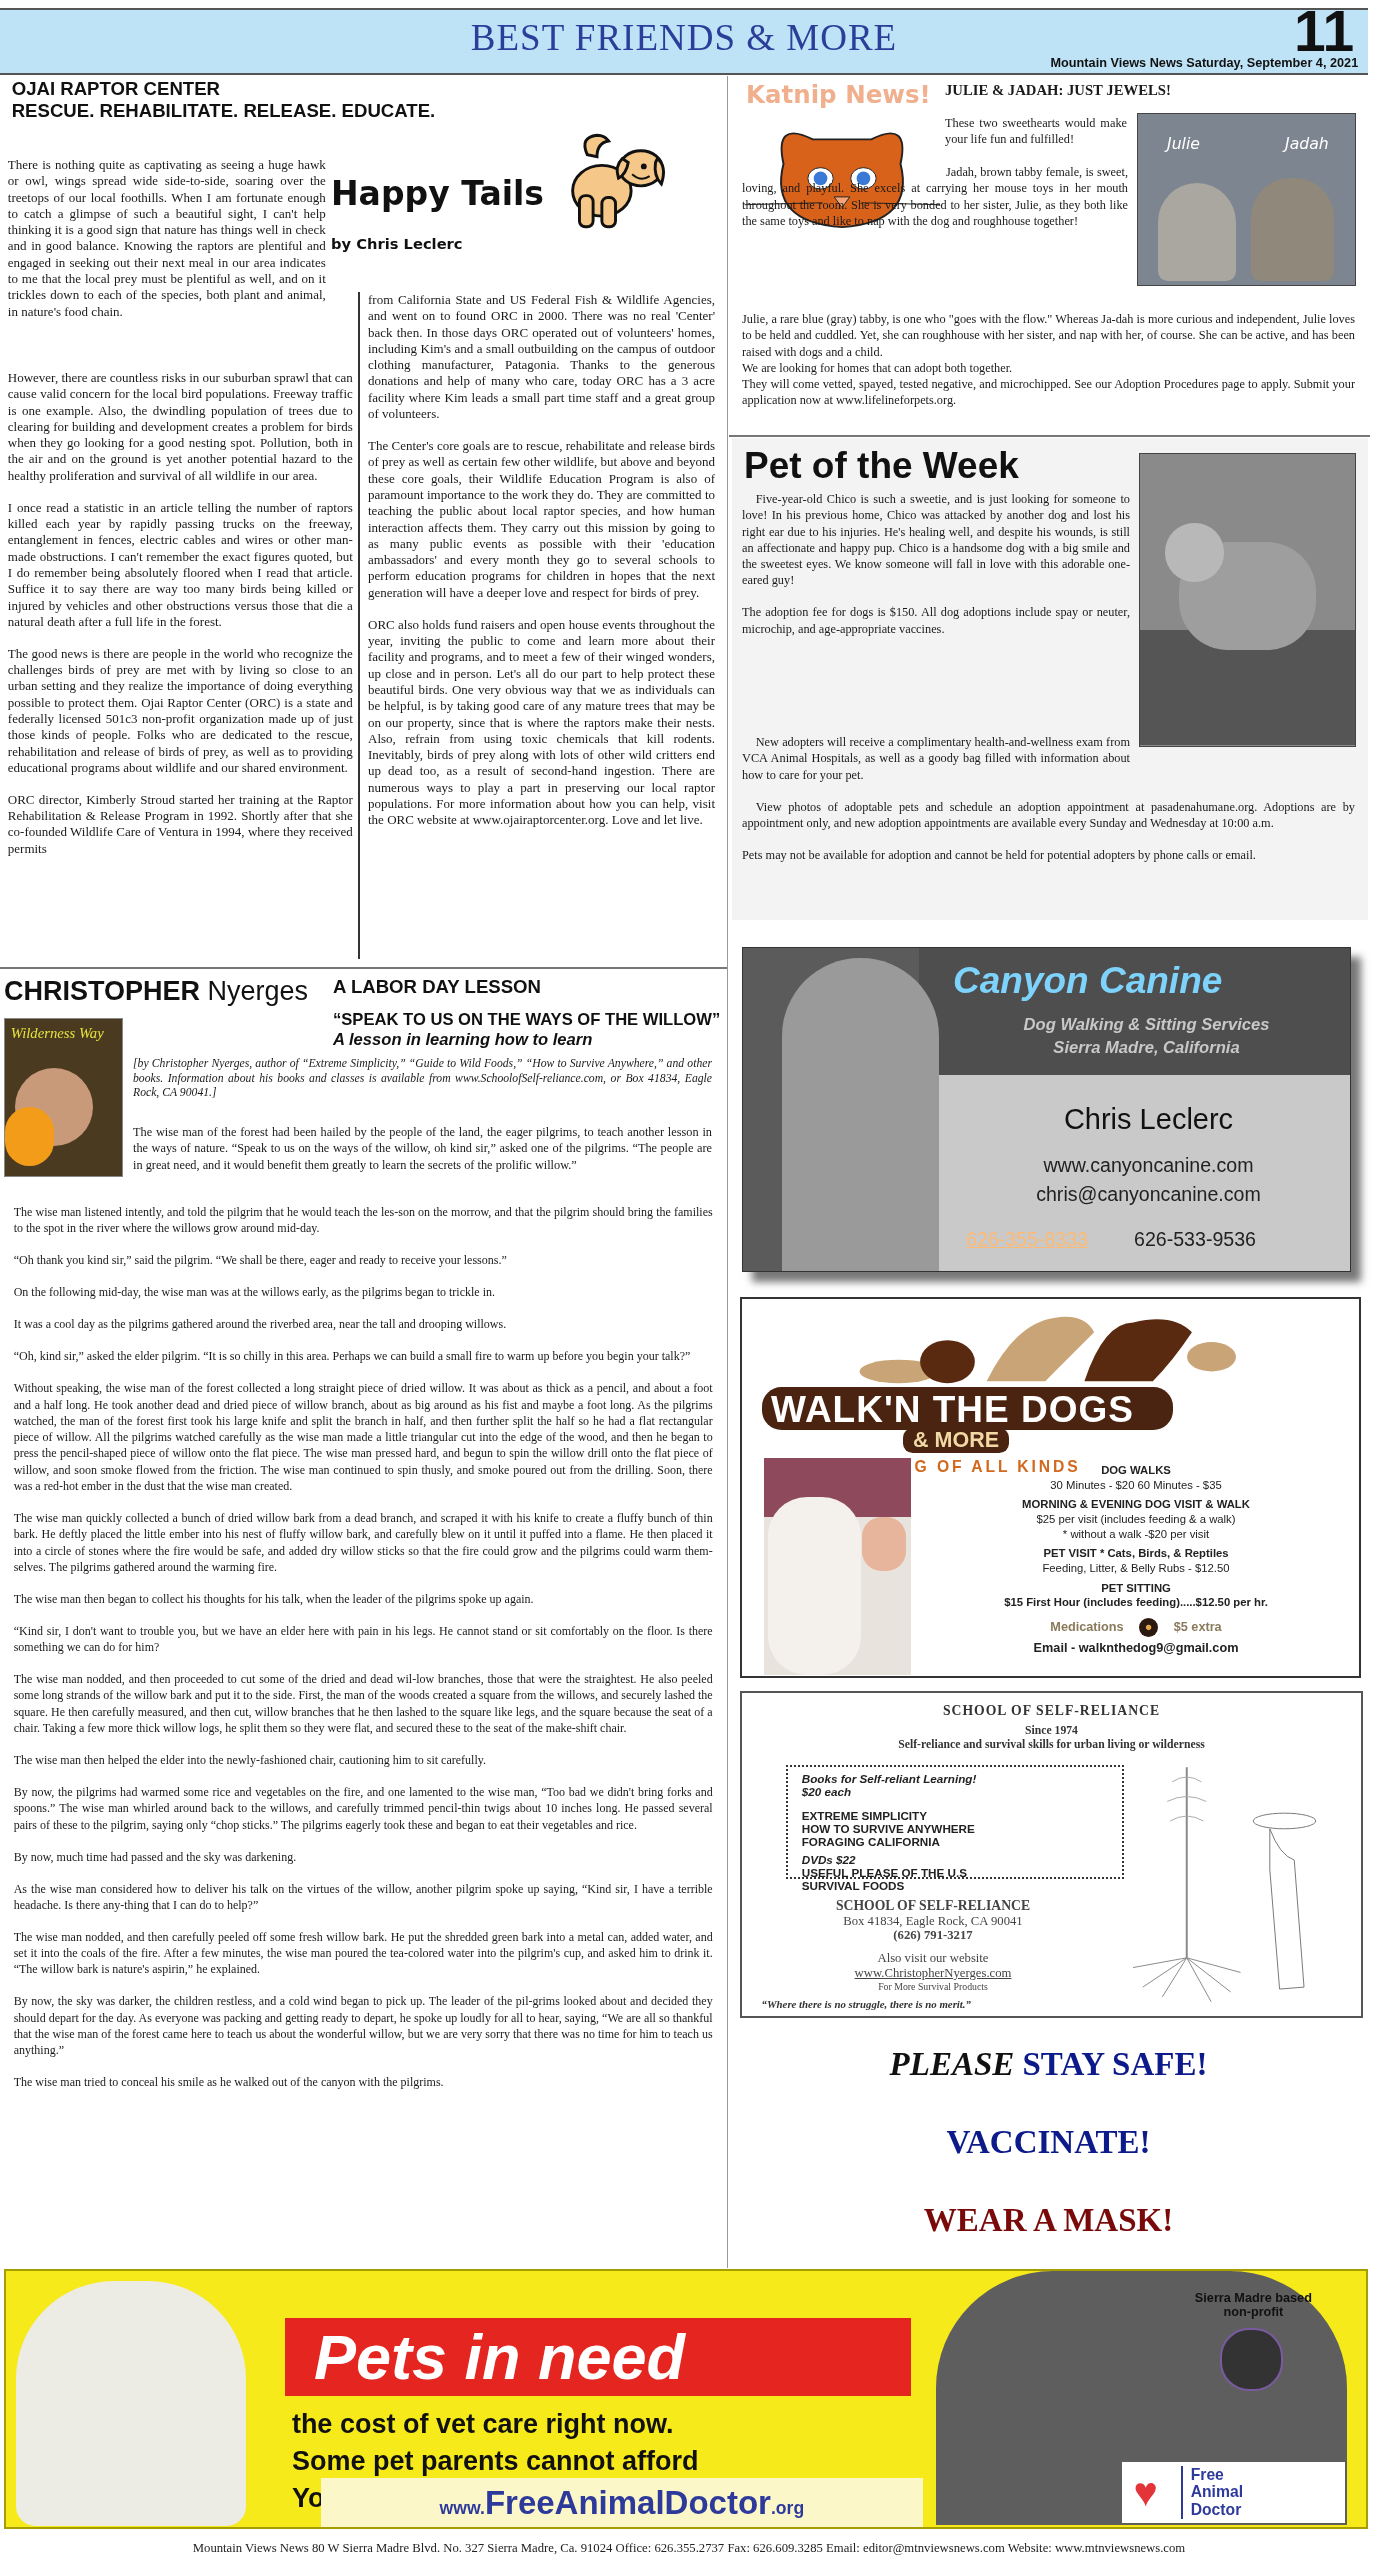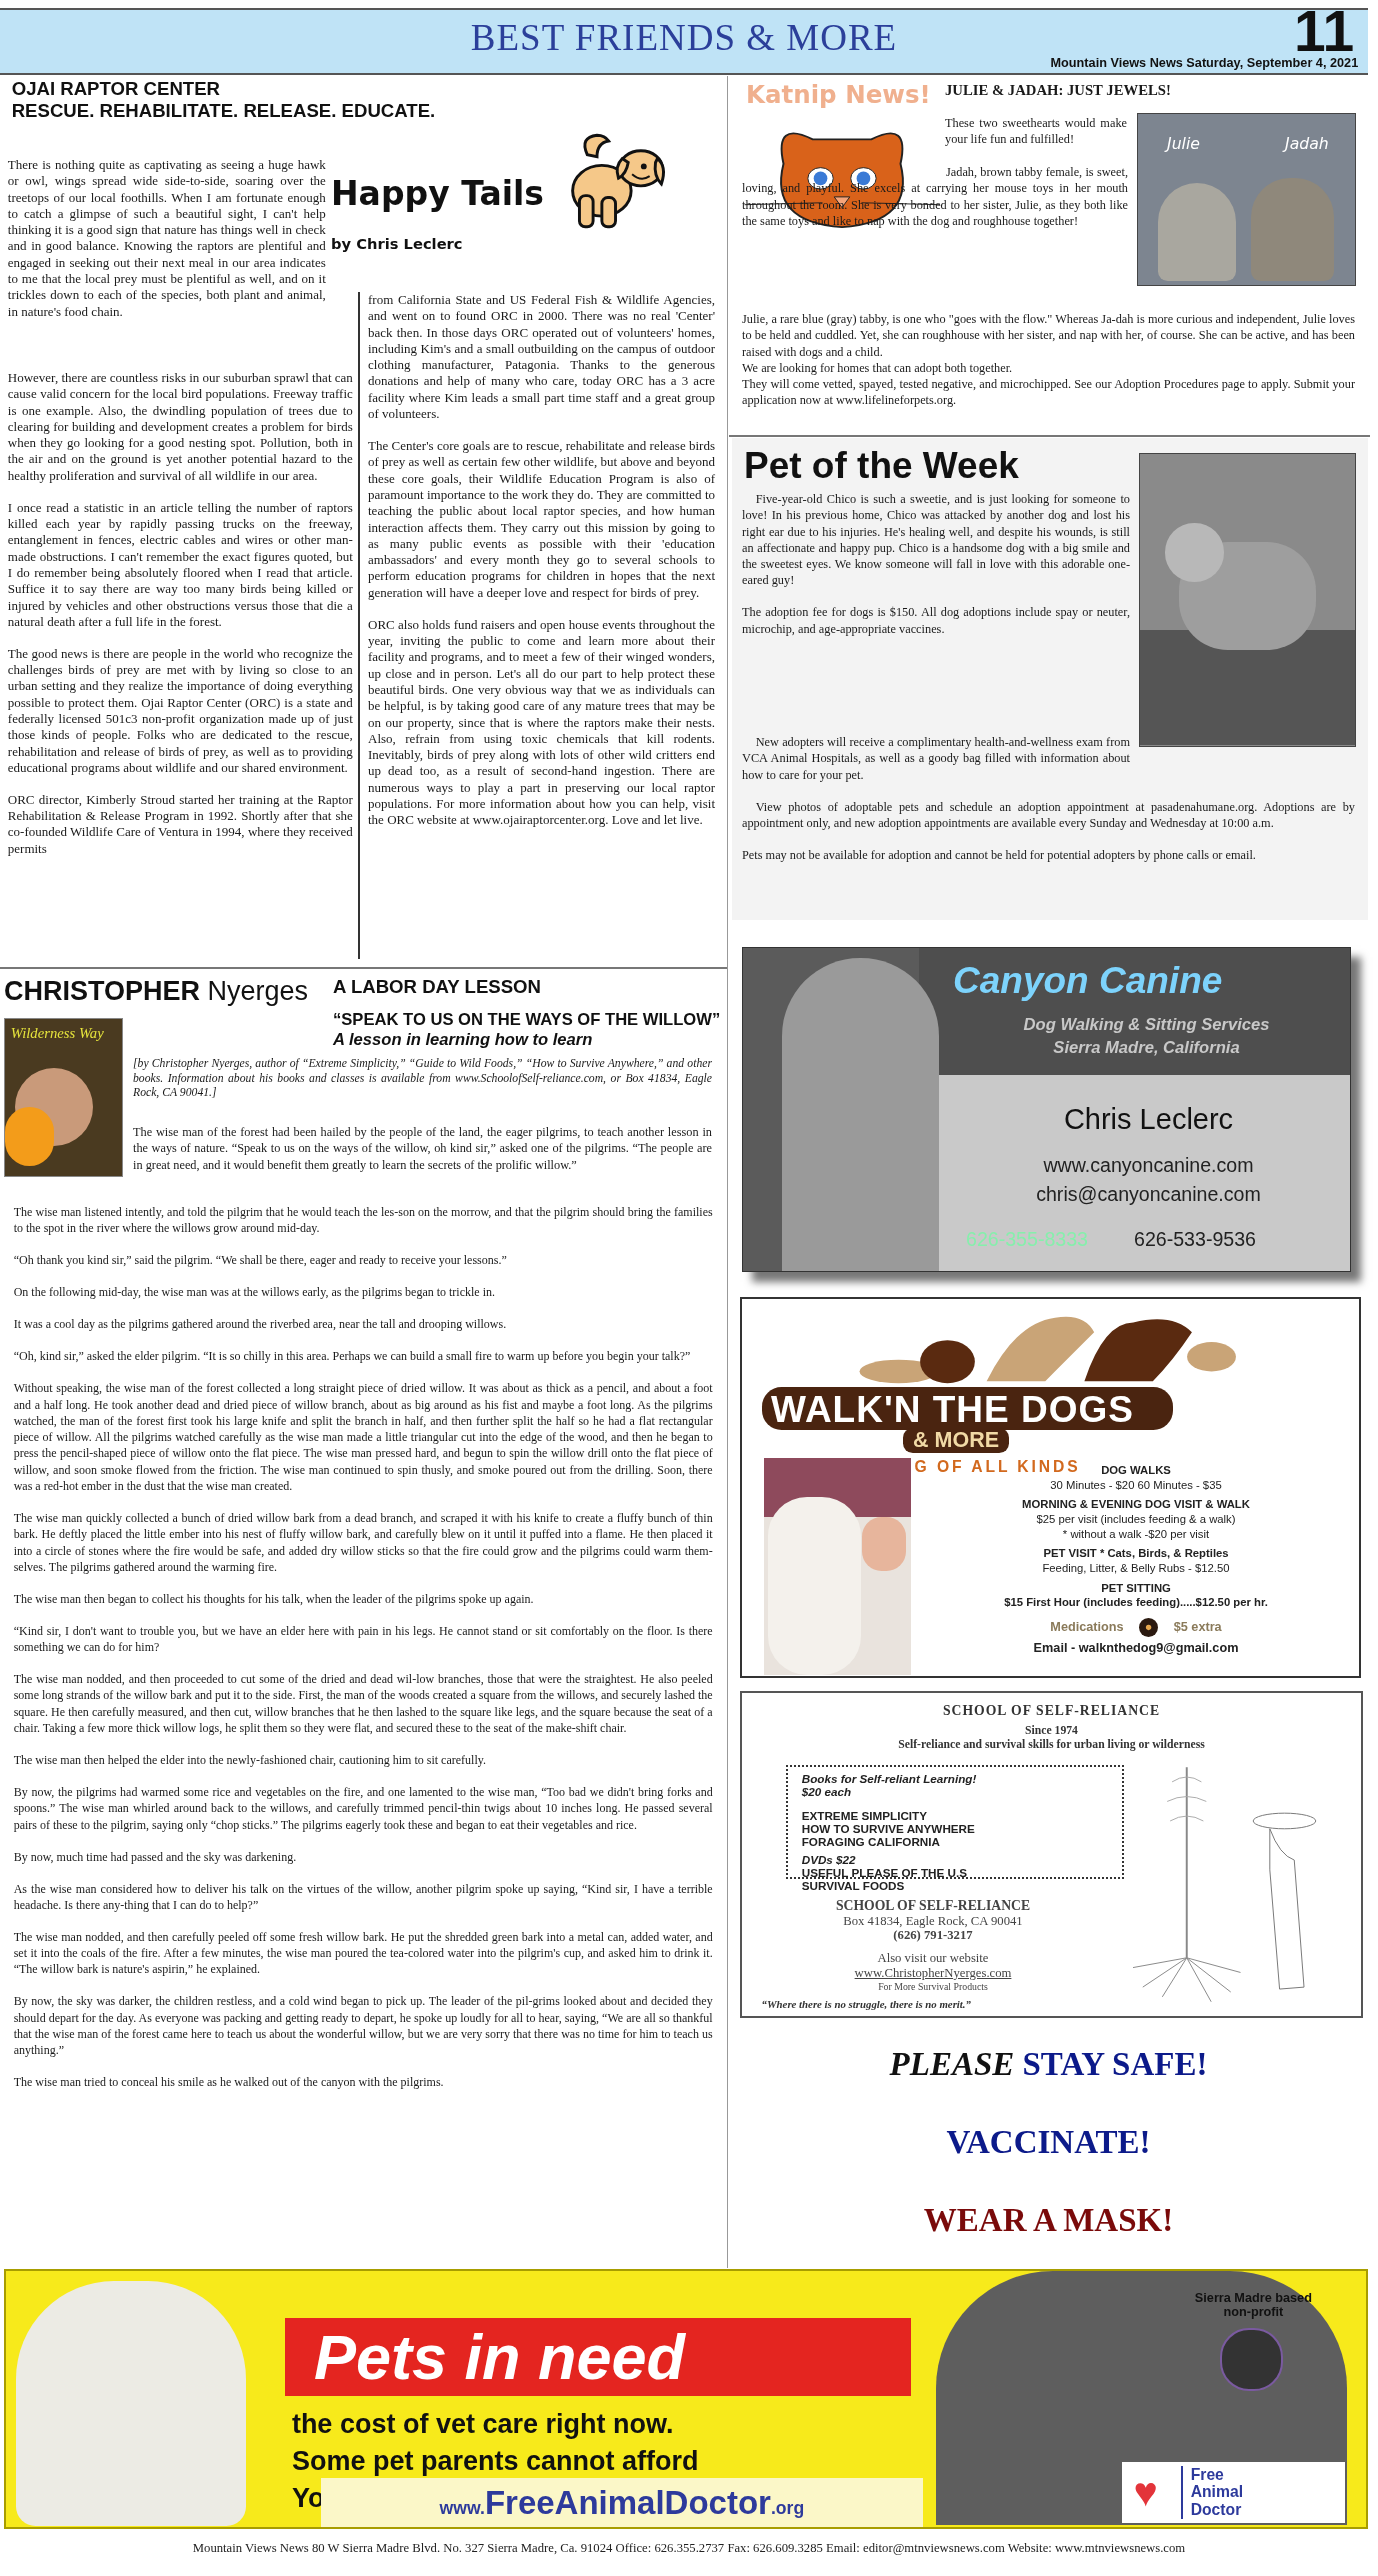--- a/index.html
+++ b/index.html
@@ -139,21 +139,21 @@
 <div class="abs canyon">
   <div class="band"></div>
   <div class="lower"></div>
   <div class="abs" style="left:39px;top:9.8px;width:157px;height:313px;background:#9a9a9a;border-radius:78px 78px 0 0;"></div>
   <div class="abs sans" style="left:210px;top:11.7px;font-size:37px;font-weight:bold;font-style:italic;color:#7dd3fc;">Canyon Canine</div>
   <div class="abs sans" style="left:210px;top:67px;width:387px;text-align:center;font-size:16.6px;font-weight:bold;font-style:italic;color:#c8c8c8;">Dog Walking &amp; Sitting Services</div>
   <div class="abs sans" style="left:210px;top:90px;width:387px;text-align:center;font-size:16.6px;font-weight:bold;font-style:italic;color:#c8c8c8;">Sierra Madre, California</div>
   <div class="abs sans" style="left:210px;top:155px;width:391px;text-align:center;font-size:29px;color:#111;">Chris Leclerc</div>
   <div class="abs sans" style="left:210px;top:206px;width:391px;text-align:center;font-size:19.6px;color:#222;">www.canyoncanine.com</div>
   <div class="abs sans" style="left:210px;top:235px;width:391px;text-align:center;font-size:19.6px;color:#222;">chris@canyoncanine.com</div>
-  <div class="abs sans" style="left:223px;top:280px;font-size:19.6px;color:#86efac;">626-355-8333</div>
+  <div class="abs sans" style="left:223px;top:280px;font-size:19.6px;color:#fdba74;text-decoration:underline;">626-355-8333</div>
   <div class="abs sans" style="left:391px;top:280px;font-size:19.6px;color:#222;">626-533-9536</div>
 </div>
 
 <div class="abs walk">
   <svg class="abs" style="left:78px;top:3.9px;" width="431" height="88" viewBox="0 0 440 90">
     <ellipse cx="80" cy="70" rx="40" ry="12" fill="#c9a477"></ellipse>
     <ellipse cx="130" cy="60" rx="28" ry="22" fill="#5a2a10"></ellipse>
     <path d="M170 80 Q200 20 240 15 Q270 10 280 30 Q250 60 230 80 Z" fill="#c9a477"></path>
     <path d="M270 80 Q290 20 320 20 Q360 10 380 30 Q360 60 340 80 Z" fill="#5a2a10"></path>
     <ellipse cx="400" cy="55" rx="25" ry="15" fill="#c9a477"></ellipse>

